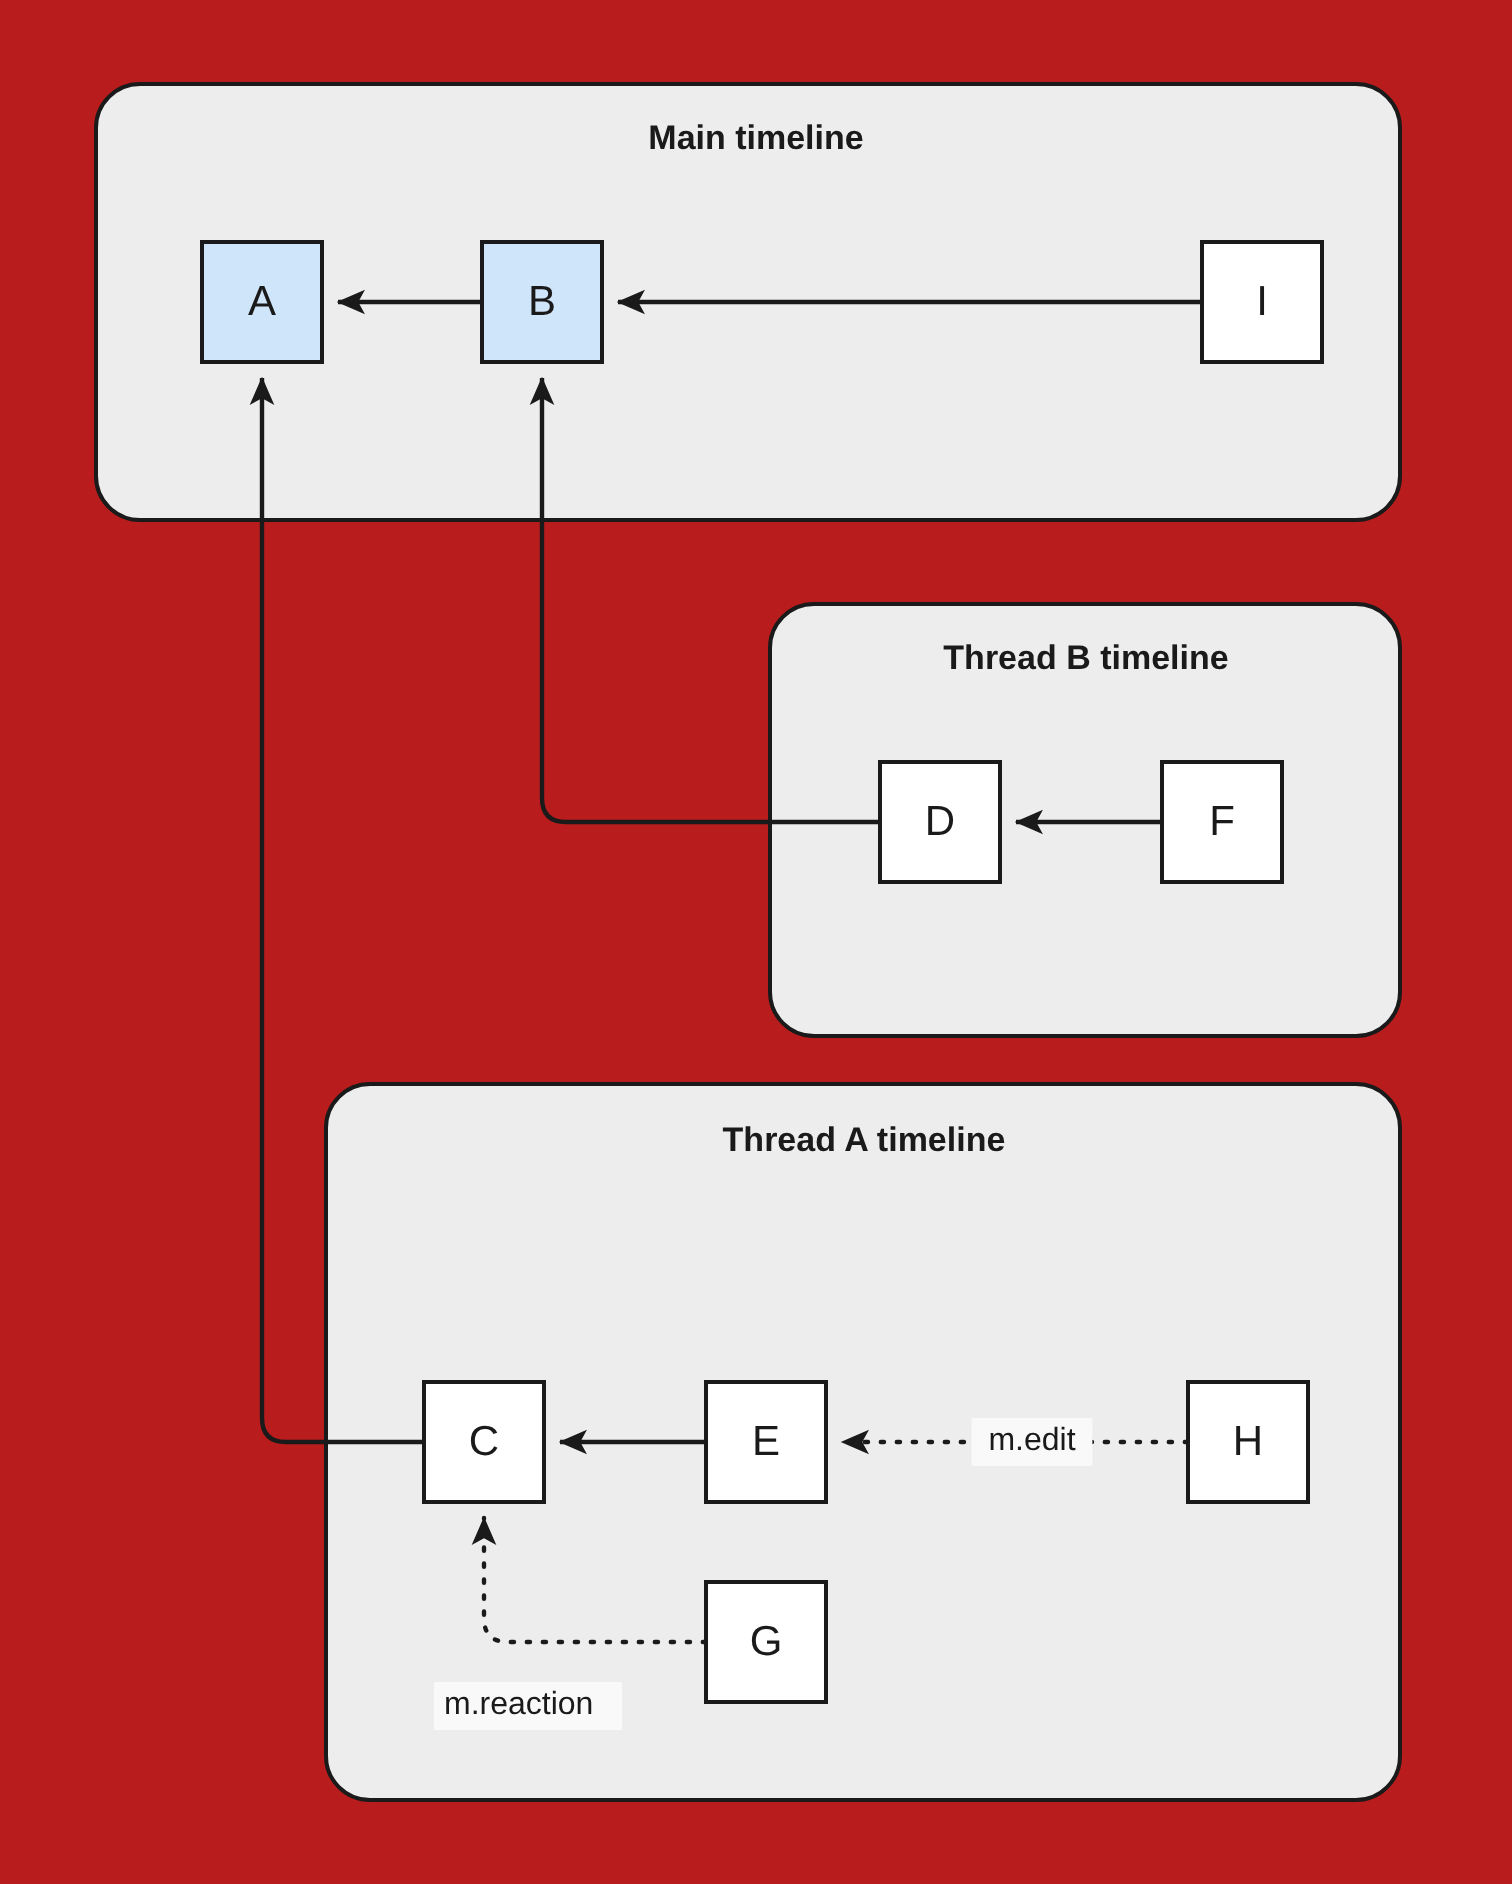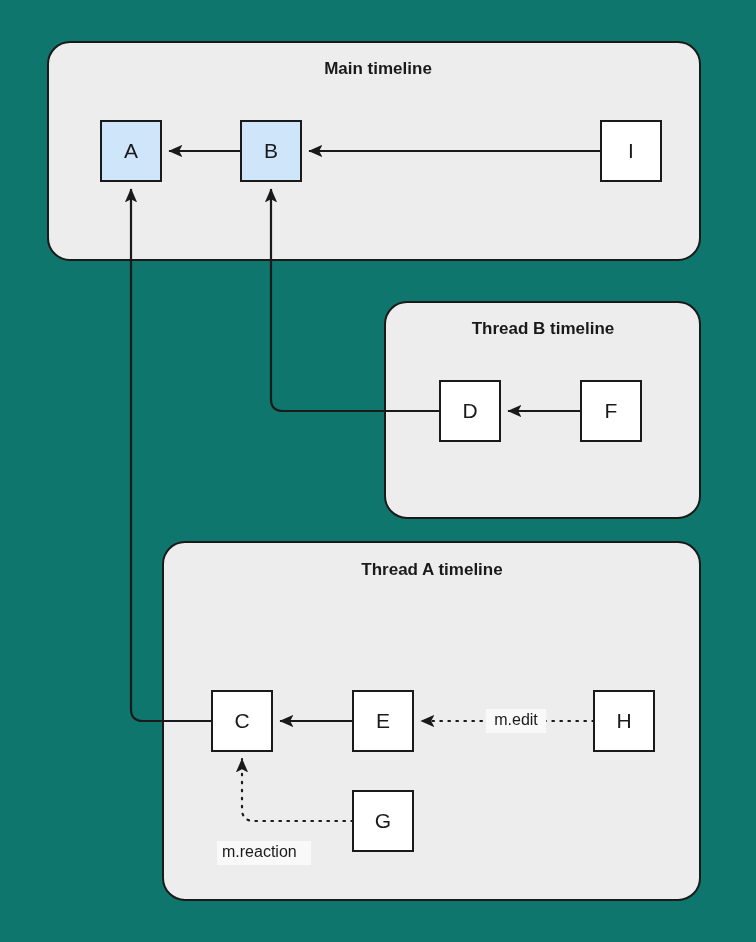--- a/index.html
+++ b/index.html
@@ -4,21 +4,21 @@
 <style>
   html, body {
     margin: 0;
     padding: 0;
     background: #ffffff;
   }
   #canvas {
     position: relative;
     width: 756px;
     height: 942px;
-    background: #0f766e;
+    background: #b91c1c;
     font-family: "Liberation Sans", sans-serif;
     overflow: hidden;
   }
   #diagram-svg {
     position: absolute;
     left: 0;
     top: 0;
     width: 756px;
     height: 942px;
   }

